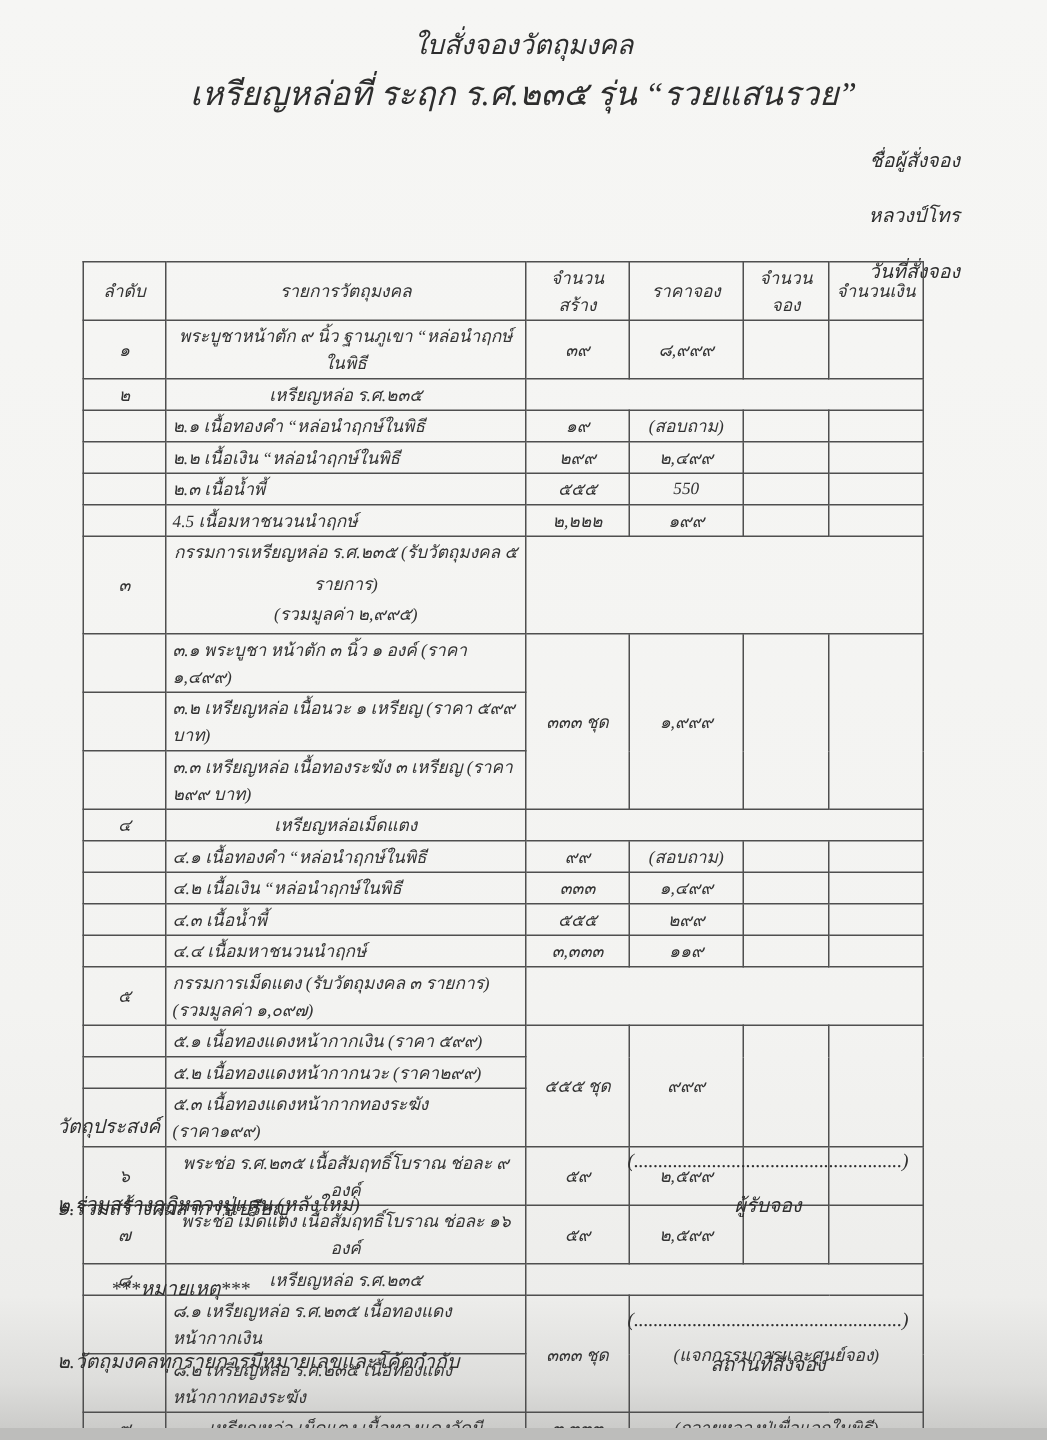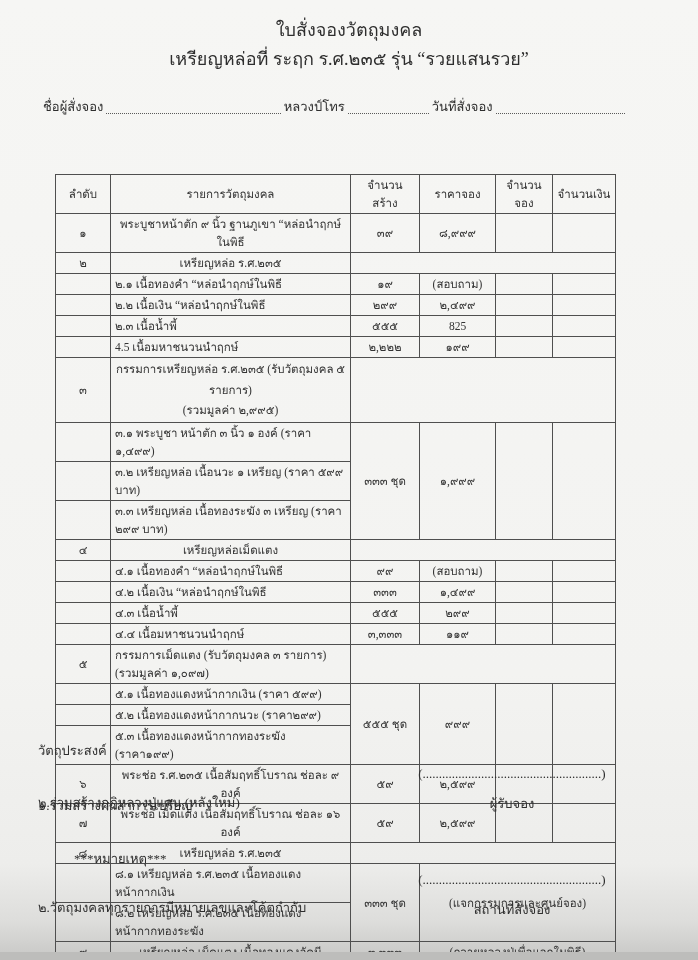--- a/index.html
+++ b/index.html
@@ -5,29 +5,30 @@
   html,body{margin:0;padding:0;}
   body{
     width:698px;height:960px;position:relative;overflow:hidden;
     background:#e9e9e7;
     font-family:"Liberation Serif","DejaVu Serif",serif;
     color:#2e2e2e;
   }
   .paper{
     position:absolute;inset:0;
     background:linear-gradient(180deg,#f6f6f4 0%,#f3f3f1 70%,#ededeb 90%,#dddddb 96%,#c7c7c5 100%);
+    font-style:italic;
   }
   
   .hdr{position:absolute;top:16px;left:0;width:100%;text-align:center;line-height:1.62;}
   .hdr .t1{font-size:18px;}
-  .hdr .t2{font-size:18px;}
+  .hdr .t2{font-size:22px;}
   .hdr .t3{font-size:18px;}
   
   .fieldline{position:absolute;display:flex;align-items:flex-end;font-size:13px;}
-  .fl1{left:43px;width:585px;top:96px;}
+  .fl1{left:55px;width:585px;top:96px;flex-direction:column;}
   .fl2{left:55px;width:605px;top:132px;}
   .dots{flex-grow:1;border-bottom:1.5px dotted #5a5a5a;margin:0 3px 3px 3px;height:12px;}
   .dots.w-name{flex-grow:1.55;}
   .dots.w-phone{flex-grow:0.72;}
   .dots.w-date{flex-grow:1.15;}
   .lbl{white-space:nowrap;}
   
   table.order{
     position:absolute;left:55px;top:174px;width:560px;
     border-collapse:collapse;table-layout:fixed;
@@ -122,21 +123,21 @@
           <td class="al">๒.๒ เนื้อเงิน “หล่อนำฤกษ์ในพิธี</td>
           <td class="ac">๒๙๙</td>
           <td class="ac">๒,๔๙๙</td>
           <td></td>
           <td></td>
         </tr>
         <tr>
           <td></td>
           <td class="al">๒.๓ เนื้อน้ำพี้</td>
           <td class="ac">๕๕๕</td>
-          <td class="ac">825</td>
+          <td class="ac">550</td>
           <td></td>
           <td></td>
         </tr>
         <tr>
           <td></td>
           <td class="al">4.5 เนื้อมหาชนวนนำฤกษ์</td>
           <td class="ac">๒,๒๒๒</td>
           <td class="ac">๑๙๙</td>
           <td></td>
           <td></td>

